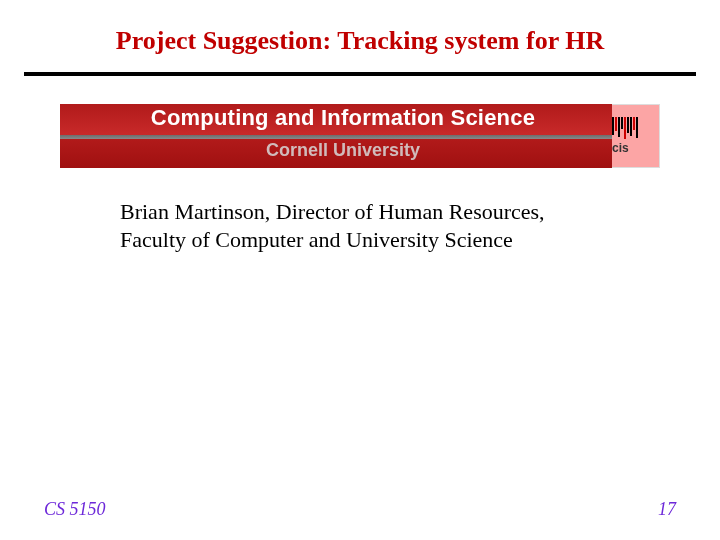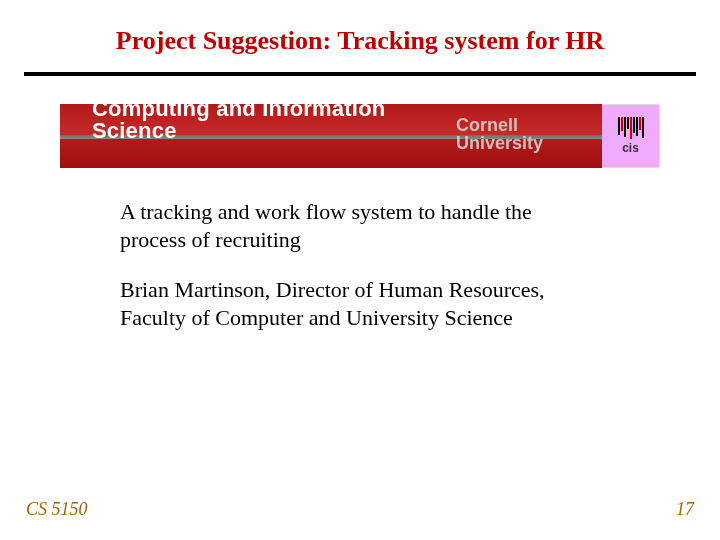--- a/index.html
+++ b/index.html
@@ -33,49 +33,49 @@
   .banner {
     margin: 0 60px 30px 60px;
     position: relative;
     height: 64px;
     display: flex;
   }
   .banner-red {
     flex: 1;
     background: linear-gradient(to bottom, #b11a1a 0%, #c82a2a 48%, #6b6b6b 48%, #8a8a8a 55%, #b11a1a 55%, #a01010 100%);
     position: relative;
-    padding-left: 32px;
+    padding-left: 14px;
     display: flex;
-    flex-direction: row;
+    flex-direction: column;
     justify-content: center;
+    text-align: center;
   }
   .banner-main {
     color: #fff;
     font-family: Arial, Helvetica, sans-serif;
     font-weight: bold;
     font-size: 22px;
     letter-spacing: 0.2px;
     line-height: 1;
     margin-top: -6px;
   }
   .banner-sub {
     color: #d8d8d8;
     font-family: Arial, Helvetica, sans-serif;
     font-weight: bold;
     font-size: 18px;
     opacity: 0.85;
     margin-top: 12px;
     line-height: 1;
   }
   .banner-logo {
-    width: 58px;
-    background: #f0abfc;
+    width: 48px;
+    background: #fca5a5;
     display: flex;
     flex-direction: column;
-    align-items: center;
     justify-content: center;
     border: 1px solid #ddd;
     border-left: none;
   }
   .barcode {
     display: flex;
     gap: 1px;
     margin-bottom: 2px;
   }
   .barcode span {
@@ -103,26 +103,26 @@
     font-size: 22px;
     line-height: 1.28;
     color: #000;
     font-family: 'Times New Roman', serif;
   }
   .footer {
     position: absolute;
     bottom: 20px;
     left: 0;
     right: 0;
-    padding: 0 26px;
+    padding: 0 44px;
     display: flex;
     justify-content: space-between;
     font-family: 'Times New Roman', serif;
     font-style: italic;
-    color: #a16207;
+    color: #6d28d9;
     font-size: 18px;
   }
 </style>
 </head>
 <body>
 
 <div class="slide">
 
   <div class="title">Project Suggestion: Tracking system for HR</div>
 
@@ -142,21 +142,20 @@
           <span></span>
           <span></span>
           <span></span>
           <span></span>
           <span></span>
       </div>
       <div class="logo-text">cis</div>
     </div>
   </div>
 
-  <div class="body-text">A tracking and work flow system to handle the process of recruiting</div>
   <div class="body-text">Brian Martinson, Director of Human Resources, Faculty of Computer and University Science</div>
 
   <div class="footer">
     <span>CS 5150</span>
     <span>17</span>
   </div>
 
 </div>
 
 </body></html>

